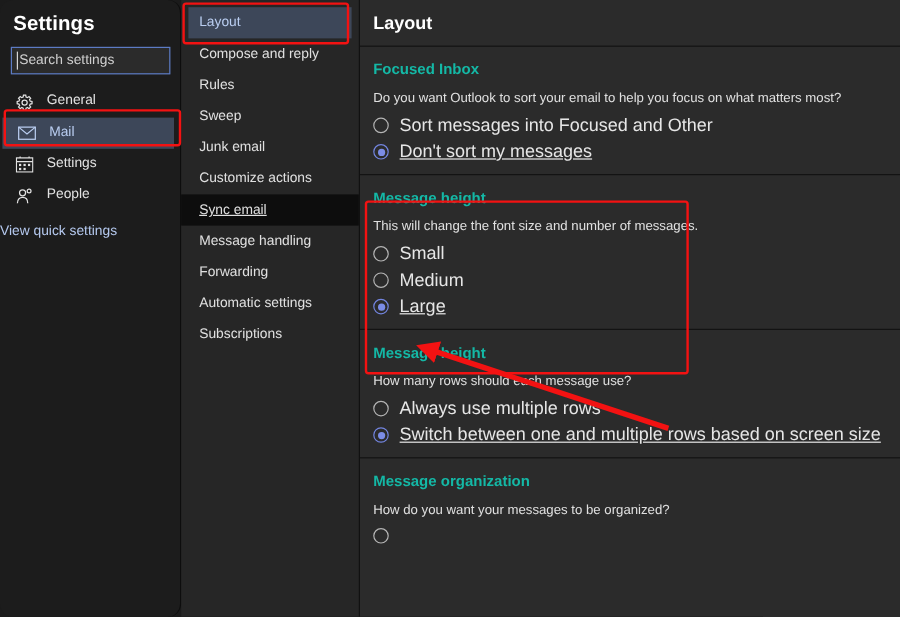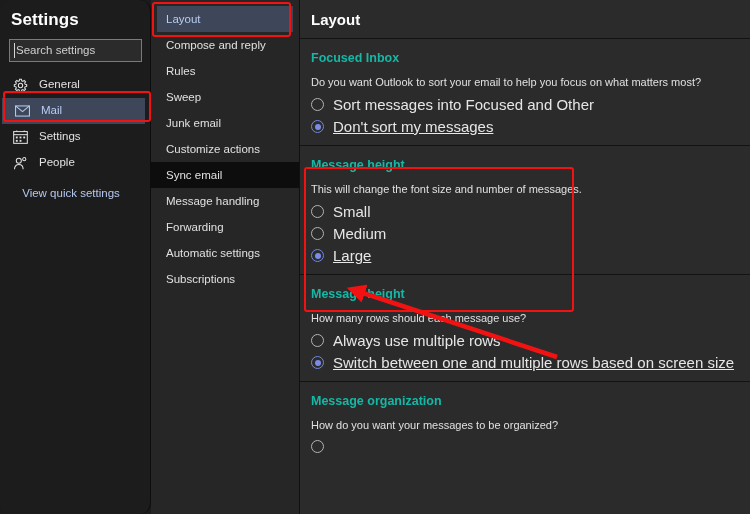--- a/index.html
+++ b/index.html
@@ -94,21 +94,21 @@
     display: inline-flex;
     align-items: center;
     justify-content: center;
     flex: 0 0 17px;
   }
   .nav-ico svg { display: block; }
   .nav-label { line-height: 1; }
 
   .quick-link {
     margin-top: 11px;
-    text-align: center;
+    text-align: left;
     font-size: 11.5px;
     color: #b5c9ef;
     cursor: pointer;
     padding-right: 8px;
   }
 
   
   .midcol {
     width: 149px;
     flex: 0 0 149px;
@@ -128,20 +128,21 @@
     cursor: default;
   }
   .mid-item.selected {
     background: #3d4759;
     color: #b9cdf0;
     margin: 0 6px;
     padding-left: 9px;
   }
   .mid-item.hovered {
     background: #0d0d0d;
+    text-decoration: underline;
   }
 
   
   .main {
     flex: 1 1 auto;
     background: #2b2b2b;
     box-sizing: border-box;
     position: relative;
     overflow: hidden;
   }

